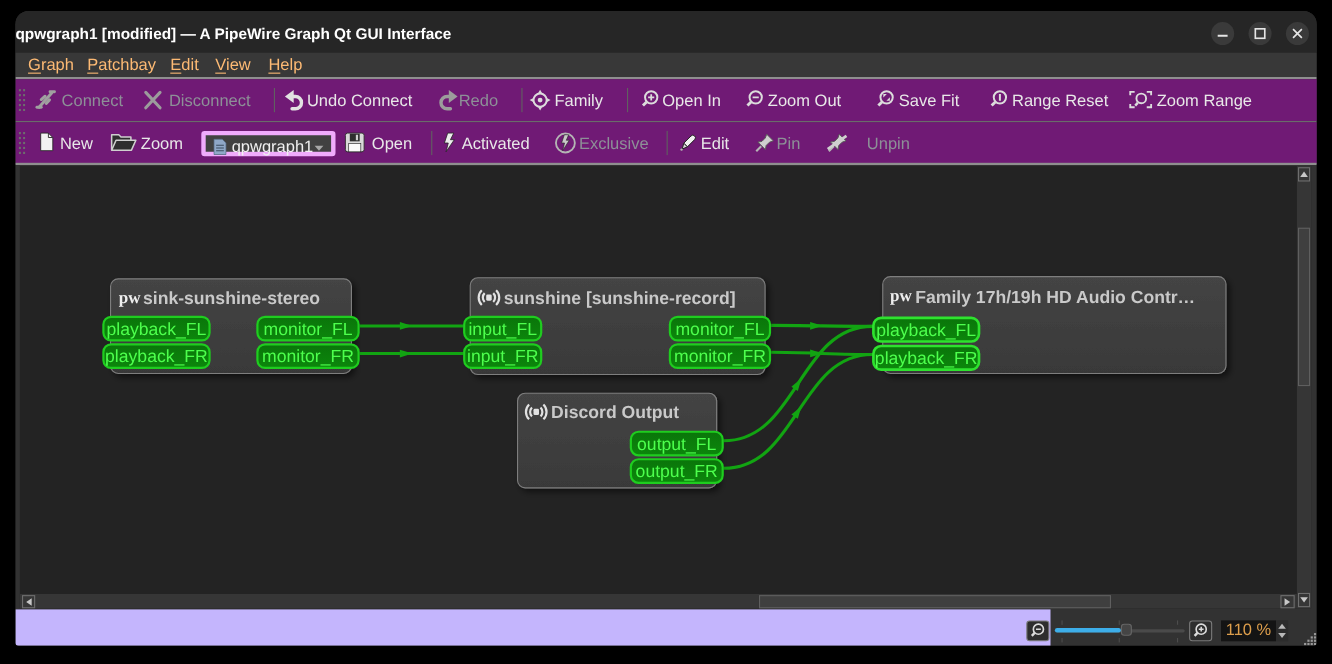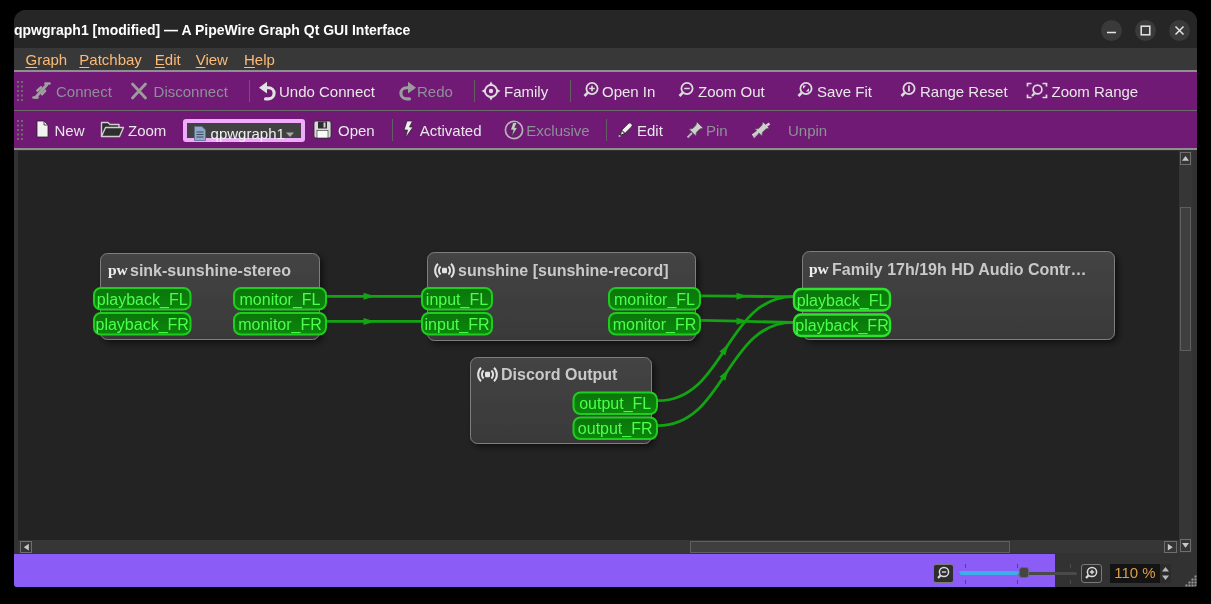--- a/index.html
+++ b/index.html
@@ -13,21 +13,21 @@
 .mitem{position:absolute;top:3px;font-size:15px;color:#fdba74}
 .mitem u{text-decoration:underline;text-underline-offset:2px}
 #sepL{position:absolute;left:0;top:60px;width:1183px;height:2px;background:#8f8f8f}
 .tbar{position:absolute;left:0;width:1204px;height:38px;background:#701a75}
 .tsep{position:absolute;top:8px;width:1px;height:22px;background:#606060}
 .ttxt{position:absolute;top:11px;font-size:15px;color:#e8e8e8;white-space:nowrap}
 .tdis{color:#8d9097}
 .ticon{position:absolute;top:9px}
 .grip{position:absolute;left:3px;top:9px;width:6px;height:20px}
 #canvasframe{position:absolute;left:4px;top:141px;width:1174px;height:402px;background:#232323}
-#statusbar{position:absolute;left:0;top:544px;width:1041px;height:33px;background:#8b5cf6}
+#statusbar{position:absolute;left:0;top:544px;width:941px;height:33px;background:#c4b5fd}
 .sbtn{position:absolute;top:10px;width:21px;height:19px;background:#2e2e2e;border:1px solid #7a7a7a;border-radius:3px}
 .vtick{position:absolute;width:1px;height:4px;background:#4d4d4d}
 </style>
 </head>
 <body>
 <div id="win">
   <div id="titlebar">
     <div id="title">qpwgraph1 [modified] — A PipeWire Graph Qt GUI Interface</div>
     <div class="wbtn" style="left:1086.5px">
       <svg width="21" height="21">

